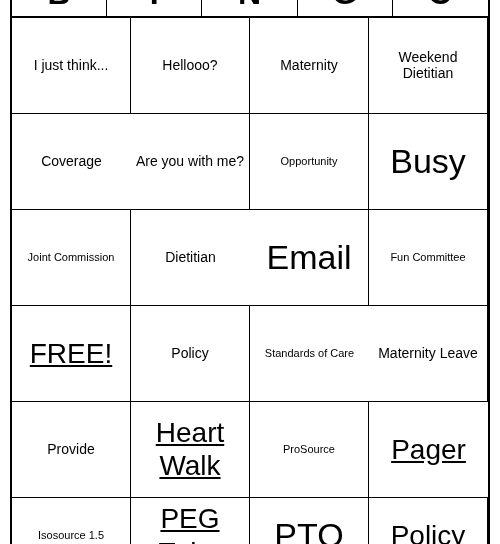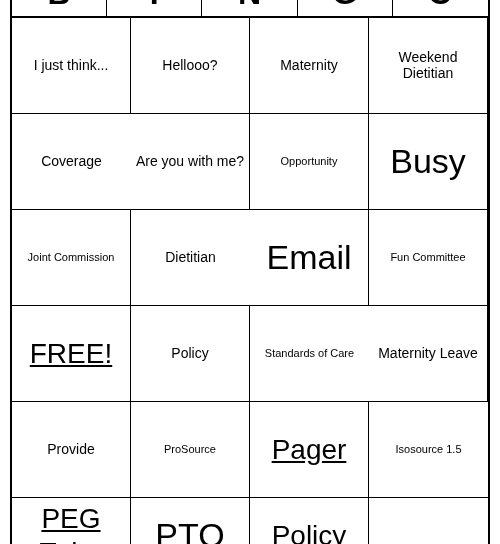--- a/index.html
+++ b/index.html
@@ -118,20 +118,23 @@
       <div class="bingo-cell">
         <span class="size-small">Standards of Care</span>
       </div>
       <div class="bingo-cell">
         <span class="size-medium">Maternity Leave</span>
       </div>
       <div class="bingo-cell">
         <span class="size-medium">Provide</span>
       </div>
       <div class="bingo-cell">
+        <span class="size-xlarge">Heart Walk</span>
+      </div>
+      <div class="bingo-cell">
         <span class="size-small">ProSource</span>
       </div>
       <div class="bingo-cell">
         <span class="size-xlarge">Pager</span>
       </div>
       <div class="bingo-cell">
         <span class="size-small">Isosource 1.5</span>
       </div>
       <div class="bingo-cell">
         <span class="size-xlarge">PEG Tube</span>

